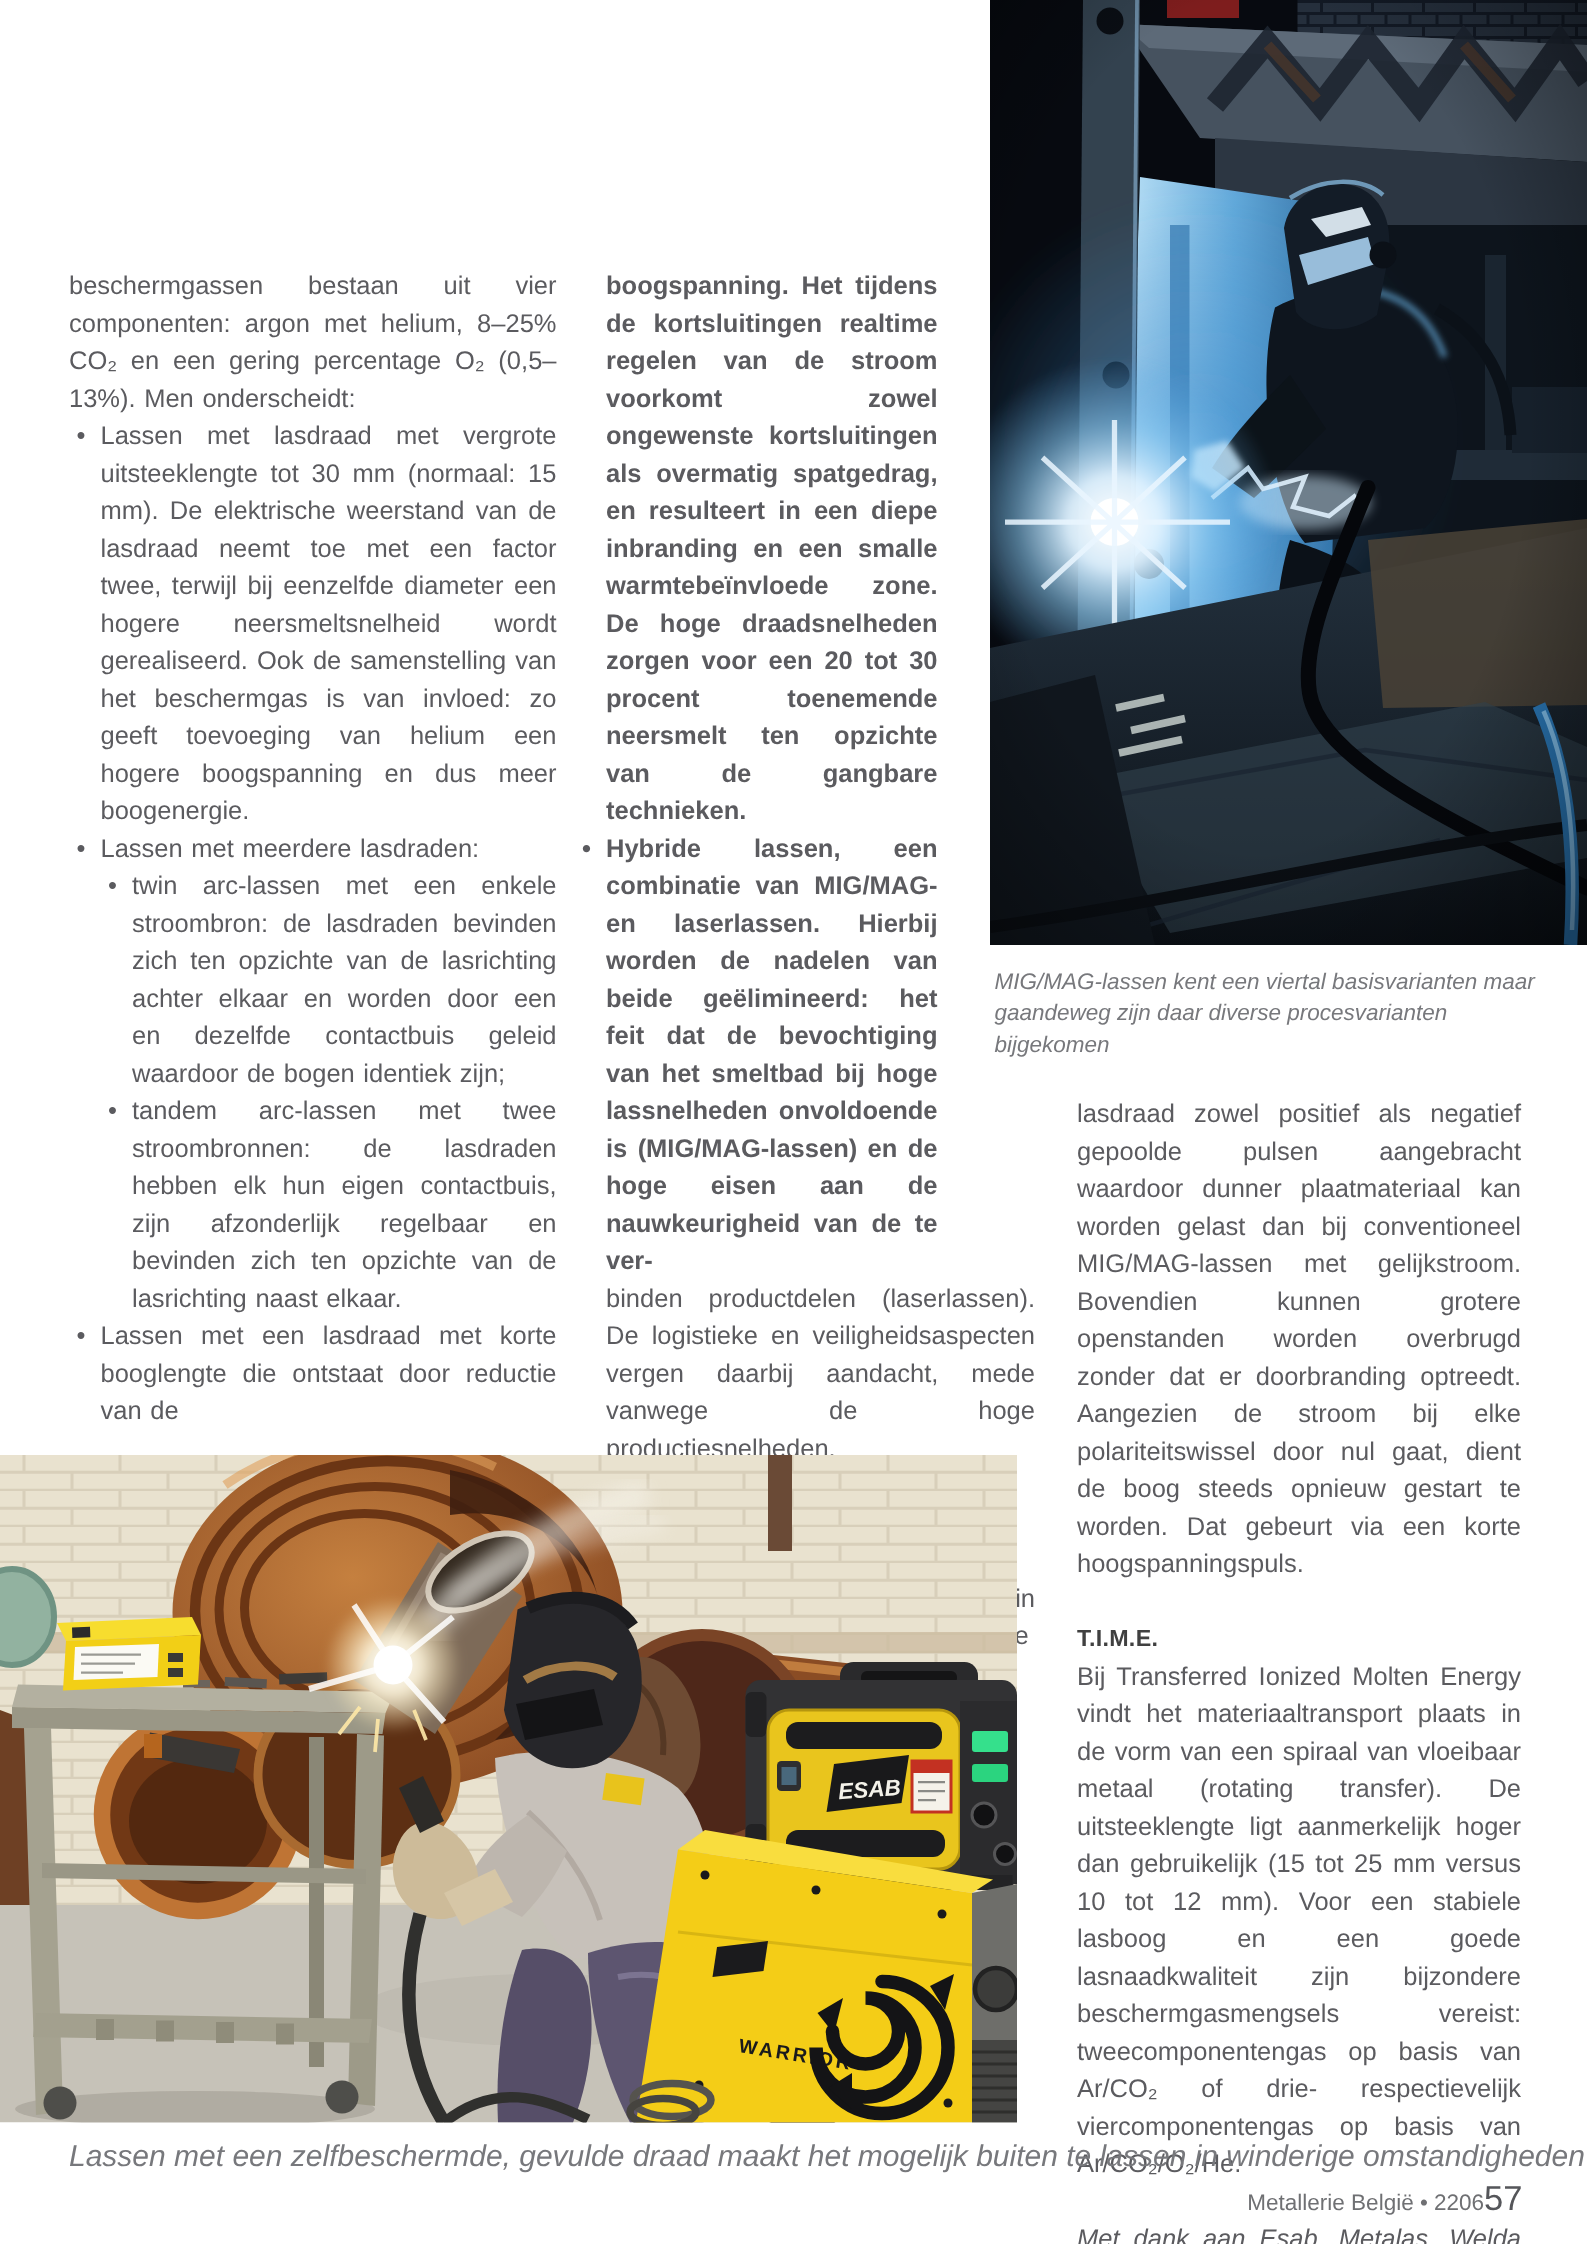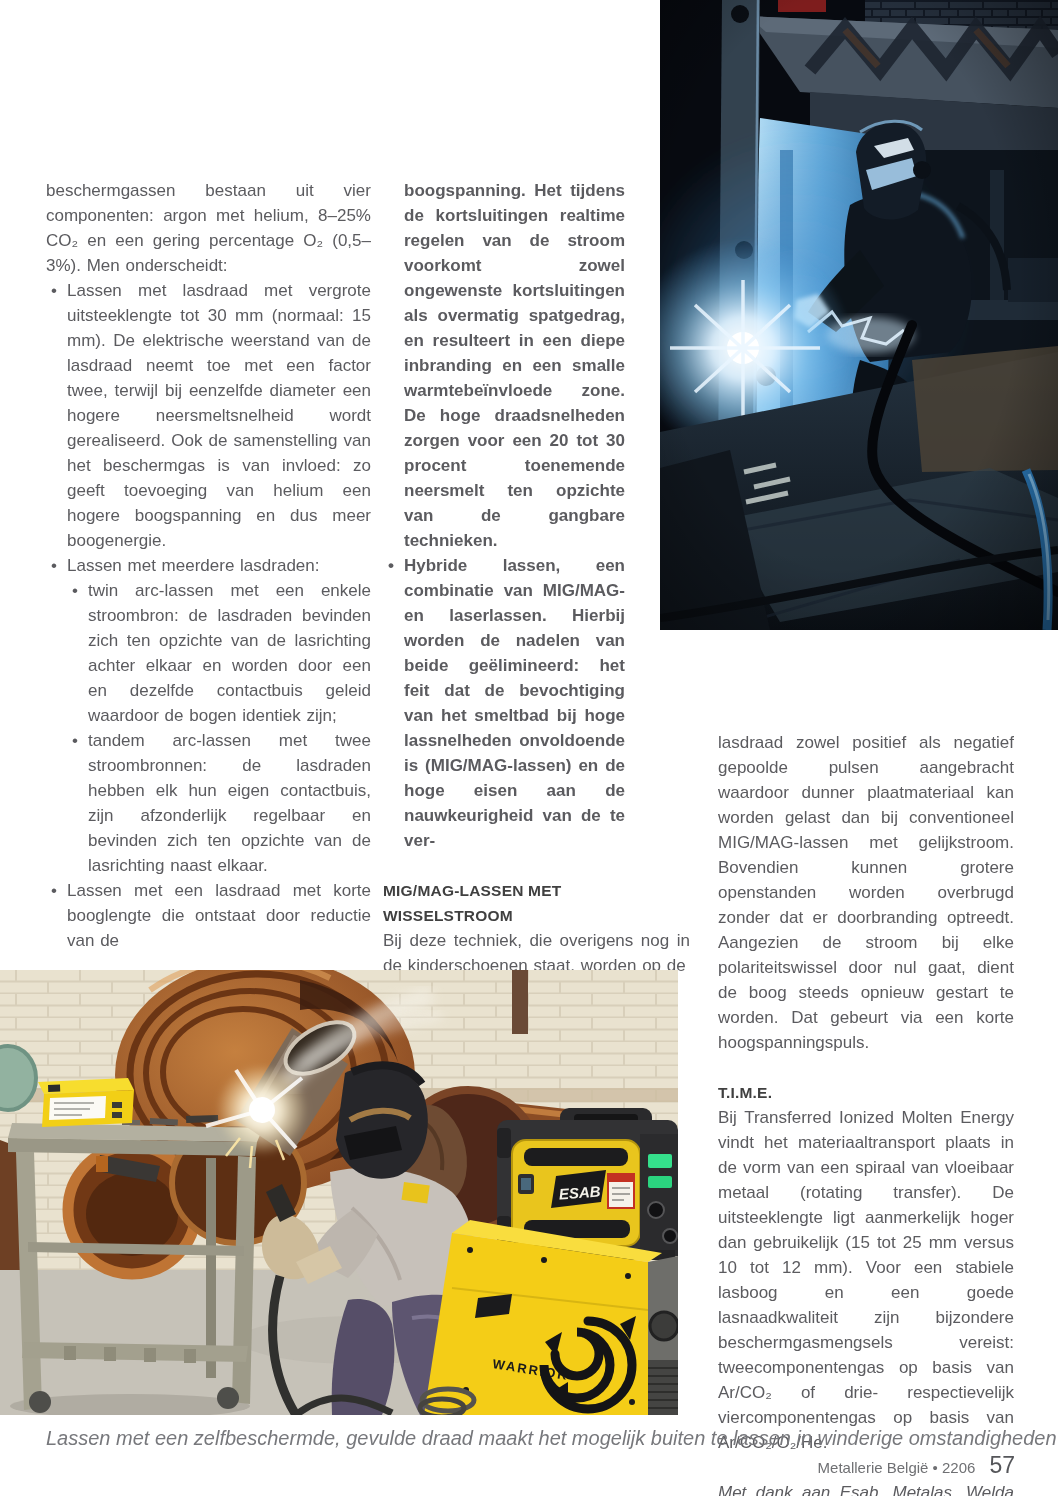--- a/index.html
+++ b/index.html
@@ -32,21 +32,21 @@
   .photo-bottom{position:absolute;left:0;top:970px;width:678px;height:445px;display:block;}
   .caption{position:absolute;margin:0;font-style:italic;font-size:15px;line-height:21px;
            color:#77787c;}
   .cap-top{left:663px;top:644px;width:372px;}
   .cap-bottom{left:46px;top:1428px;width:660px;white-space:nowrap;font-size:20px;}
 
   
   .footer-link{position:absolute;left:46px;top:1496px;font-size:19px;color:#55565a;
                text-decoration:underline;text-underline-offset:3px;letter-spacing:.2px;}
   .footer-right{position:absolute;right:43px;top:1452px;display:flex;align-items:baseline;
-                gap:14px;}
+                }
   .issue{font-size:15px;color:#6f7073;}
   .pagenum{font-size:23px;color:#55565a;}
 </style>
 </head>
 <body>
 
 <div class="page">
 
   <svg class="photo-top" viewBox="0 0 398 630" preserveAspectRatio="none">
     <defs>
@@ -142,33 +142,35 @@
     <path d="M84,472 l32,-7 M94,487 l36,-8 M86,502 l42,-9" stroke="#cfd8d4" stroke-width="5" opacity="0.8"></path>
     <polygon points="0,468 70,450 110,630 0,630" fill="#10161d"></polygon>
 
     <path d="M252,325 C225,390 208,430 213,462 C220,505 300,545 398,592" fill="none" stroke="#05070b" stroke-width="10" stroke-linecap="round"></path>
     <path d="M0,618 C130,600 270,565 398,550" fill="none" stroke="#0a0e13" stroke-width="8"></path>
     <path d="M366,470 C384,510 391,565 387,630" fill="none" stroke="#2a76b4" stroke-width="9"></path>
     <path d="M369,474 C385,510 391,560 388,620" fill="none" stroke="#7db8e2" stroke-width="3"></path>
     <rect width="398" height="630" fill="url(#vinG)"></rect>
   </svg>
 
+  <p class="caption cap-top">MIG/MAG-lassen kent een viertal basisvarianten maar gaandeweg zijn daar diverse procesvarianten bijgekomen</p>
 
   <div class="col col1">
-    <p class="body">beschermgassen bestaan uit vier componenten: argon met helium, 8–25% CO₂ en een gering percentage O₂ (0,5–3%). Men onderscheidt:</p>
+    <p class="body">beschermgassen bestaan uit vier componenten: argon met helium, 8–25% CO₂ en een gering percentage O₂ (0,5–13%). Men onderscheidt:</p>
     <p class="body bullet">Lassen met lasdraad met vergrote uitsteeklengte tot 30 mm (normaal: 15 mm). De elektrische weerstand van de lasdraad neemt toe met een factor twee, terwijl bij eenzelfde diameter een hogere neersmeltsnelheid wordt gerealiseerd. Ook de samenstelling van het beschermgas is van invloed: zo geeft toevoeging van helium een hogere boogspanning en dus meer boogenergie.</p>
     <p class="body bullet">Lassen met meerdere lasdraden:</p>
     <p class="body bullet sub">twin arc-lassen met een enkele stroombron: de lasdraden bevinden zich ten opzichte van de lasrichting achter elkaar en worden door een en dezelfde contactbuis geleid waardoor de bogen identiek zijn;</p>
     <p class="body bullet sub">tandem arc-lassen met twee stroombronnen: de lasdraden hebben elk hun eigen contactbuis, zijn afzonderlijk regelbaar en bevinden zich ten opzichte van de lasrichting naast elkaar.</p>
     <p class="body bullet">Lassen met een lasdraad met korte booglengte die ontstaat door reductie van de</p>
   </div>
 
   <div class="col col2">
     <p class="body hang narrow">boogspanning. Het tijdens de kortsluitingen realtime regelen van de stroom voorkomt zowel ongewenste kortsluitingen als overmatig spatgedrag, en resulteert in een diepe inbranding en een smalle warmtebeïnvloede zone. De hoge draadsnelheden zorgen voor een 20 tot 30 procent toenemende neersmelt ten opzichte van de gangbare technieken.</p>
     <p class="body bullet narrow">Hybride lassen, een combinatie van MIG/MAG- en laserlassen. Hierbij worden de nadelen van beide geëlimineerd: het feit dat de bevochtiging van het smeltbad bij hoge lassnelheden onvoldoende is (MIG/MAG-lassen) en de hoge eisen aan de nauwkeurigheid van de te ver-</p>
+    <p class="body hang">binden productdelen (laserlassen). De logistieke en veiligheidsaspecten vergen daarbij aandacht, mede vanwege de hoge productiesnelheden.</p>
     <h2 class="headline">MIG/MAG-LASSEN MET WISSELSTROOM</h2>
     <p class="body">Bij deze techniek, die overigens nog in de kinderschoenen staat, worden op de</p>
   </div>
 
   <div class="col col3">
     <p class="body">lasdraad zowel positief als negatief gepoolde pulsen aangebracht waardoor dunner plaatmateriaal kan worden gelast dan bij conventioneel MIG/MAG-lassen met gelijkstroom. Bovendien kunnen grotere openstanden worden overbrugd zonder dat er doorbranding optreedt. Aangezien de stroom bij elke polariteitswissel door nul gaat, dient de boog steeds opnieuw gestart te worden. Dat gebeurt via een korte hoogspanningspuls.</p>
     <h2 class="headline">T.I.M.E.</h2>
     <p class="body">Bij Transferred Ionized Molten Energy vindt het materiaaltransport plaats in de vorm van een spiraal van vloeibaar metaal (rotating transfer). De uitsteeklengte ligt aanmerkelijk hoger dan gebruikelijk (15 tot 25 mm versus 10 tot 12 mm). Voor een stabiele lasboog en een goede lasnaadkwaliteit zijn bijzondere beschermgasmengsels vereist: tweecomponentengas op basis van Ar/CO₂ of drie- respectievelijk viercomponentengas op basis van Ar/CO₂/O₂/He.</p>
     <p class="body credits">Met dank aan Esab, Metalas, Welda en Welding Services</p>
   </div>

